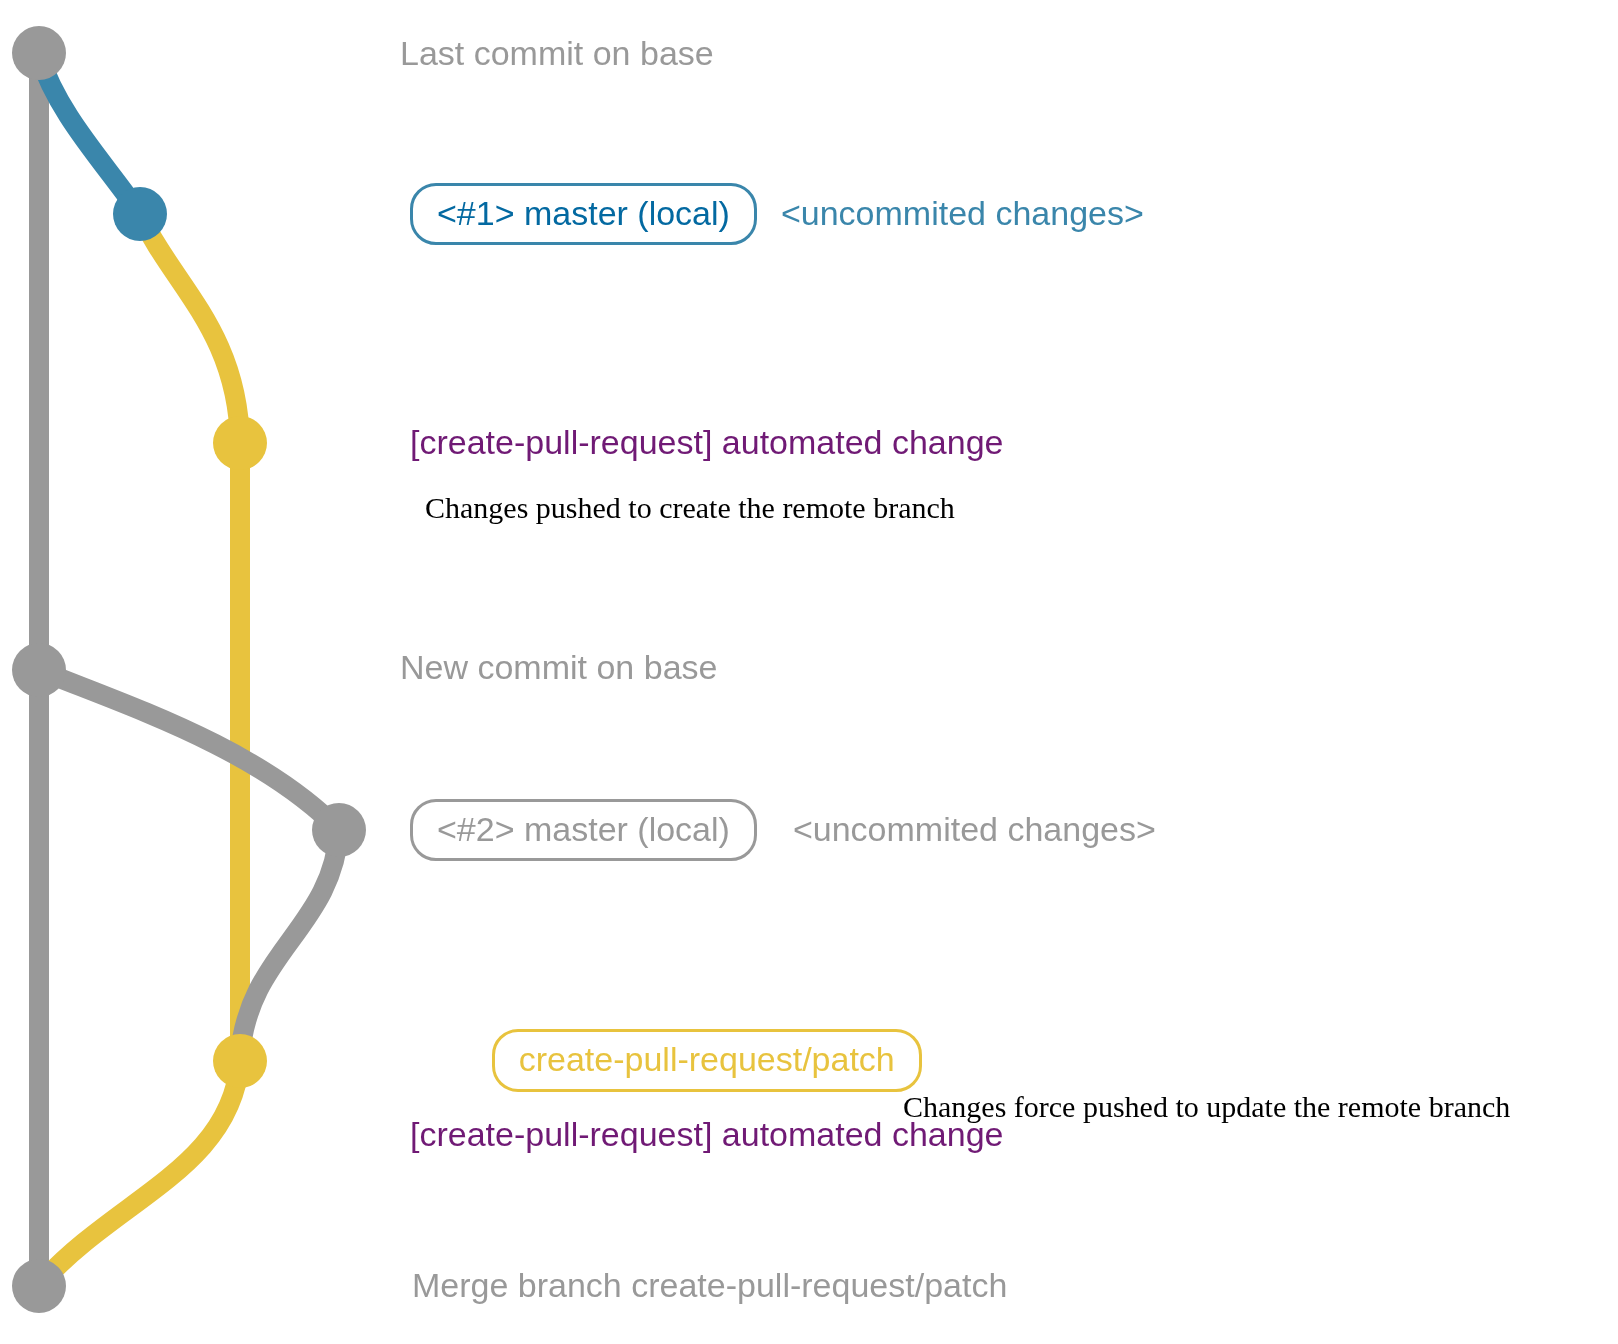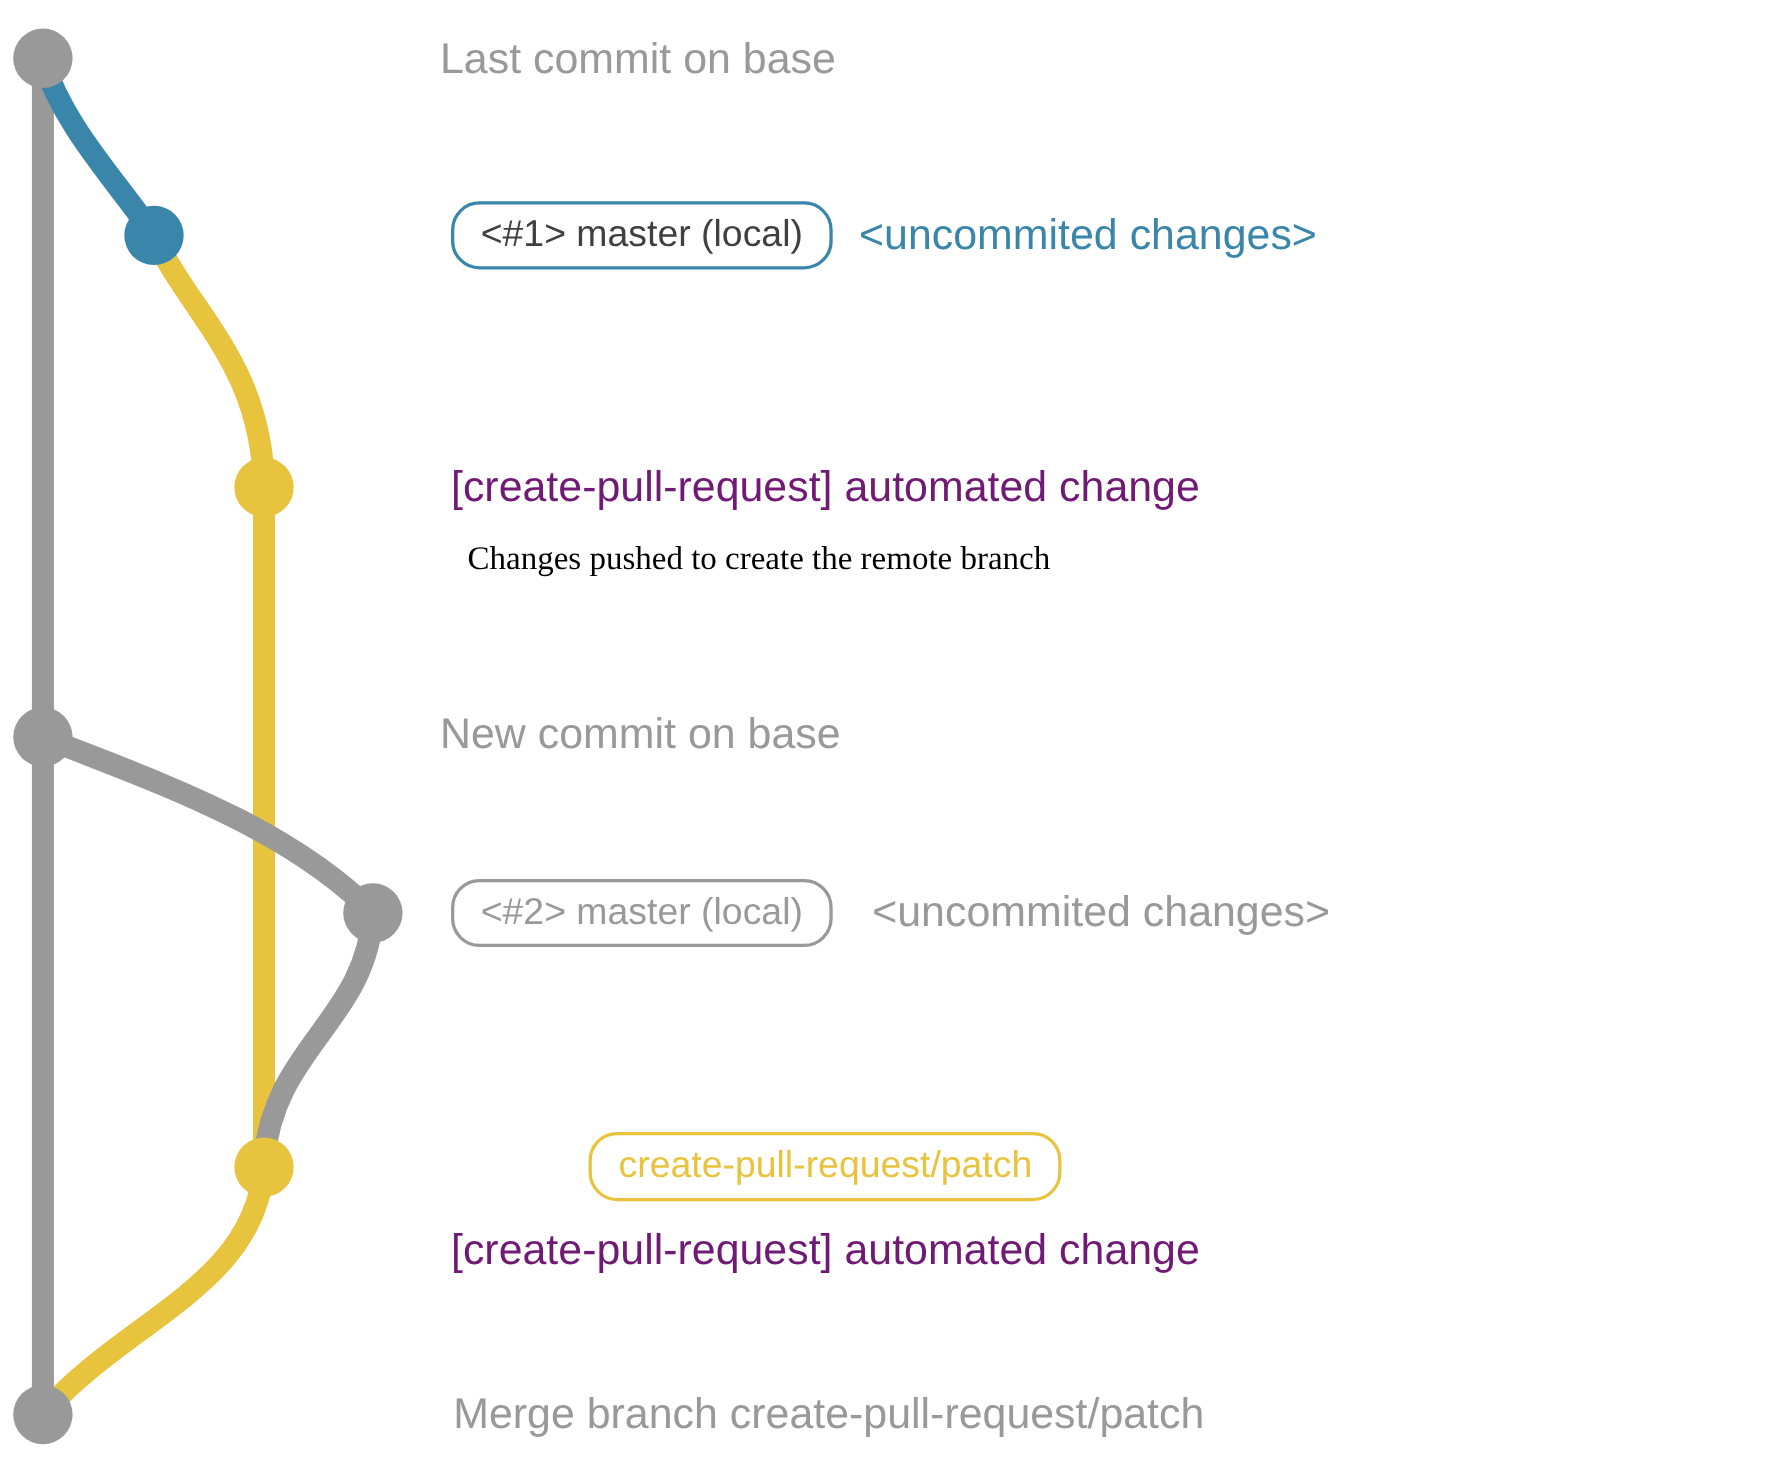--- a/index.html
+++ b/index.html
@@ -21,36 +21,36 @@
 
   
   .row{
     position:absolute;
     height:64px;
     display:flex;
     align-items:center;
     gap:24px;
     white-space:nowrap;
   }
-  .big{font-size:39px;line-height:1.1;text-align:center;}
+  .big{font-size:34px;line-height:1.1;text-align:center;}
   .t-gray{color:#999999;}
   .t-blue{color:#3a86ab;}
   .t-yellow{color:#701a75;}
 
   .badge{
     display:inline-flex;
     align-items:center;
     padding:7px 24px 9px 24px;
     border:3px solid;
     border-radius:26px;
     font-size:34px;
     line-height:1.2;
   }
   .b-gray{border-color:#999999;color:#999999;}
-  .b-blue{border-color:#3a86ab;color:#404040;text-align:right;}
+  .b-blue{border-color:#3a86ab;color:#0369a1;text-align:right;}
   .b-yellow{border-color:#e8c33e;color:#e8c33e;}
 
   .caption{
     position:absolute;
     font-family:"Liberation Serif", serif;
     font-size:30px;
     color:#000000;
     white-space:nowrap;
   }
 </style>
@@ -102,18 +102,19 @@
 
   <div class="row" style="left:410px;top:798px;gap:36px;">
     <span class="badge b-gray">&lt;#2&gt; master (local)</span>
     <span class="big t-gray">&lt;uncommited changes&gt;</span>
   </div>
 
   <div class="row" style="left:410px;top:1029px;flex-direction:column;">
     <span class="badge b-yellow">create-pull-request/patch</span>
     <span class="big t-yellow">[create-pull-request] automated change</span>
   </div>
+  <div class="caption" style="left:903px;top:1090px;">Changes force pushed to update the remote branch</div>
 
   <div class="row" style="left:412px;top:1254px;">
     <span class="big t-gray">Merge branch create-pull-request/patch</span>
   </div>
 
 </div>
 
 </body></html>

